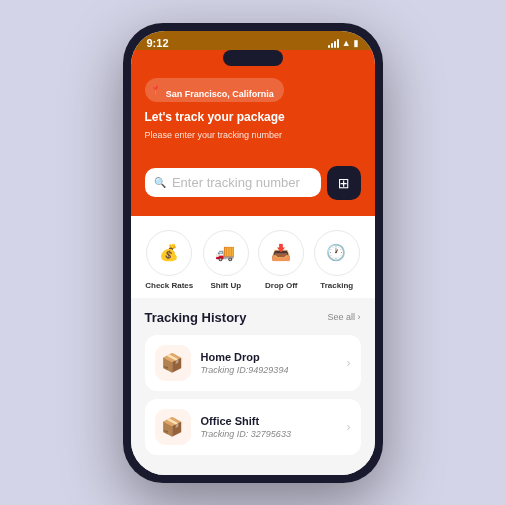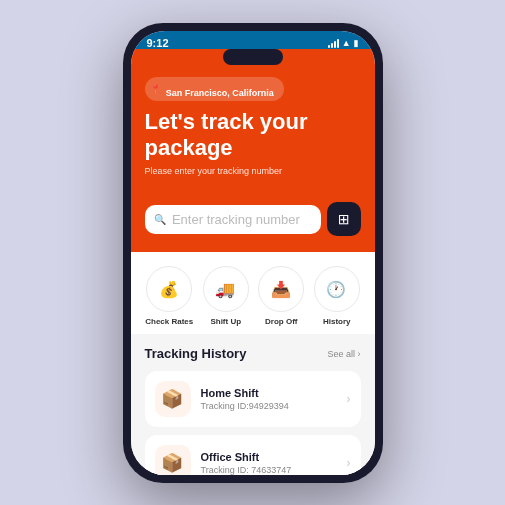--- a/index.html
+++ b/index.html
@@ -30,21 +30,21 @@
       height: 100%;
       background: #fff;
       border-radius: 34px;
       overflow: hidden;
       display: flex;
       flex-direction: column;
     }
 
     
     .status-bar {
-      background: #0369a1;
+      background: #a16207;
       display: flex;
       justify-content: space-between;
       align-items: center;
       padding: 6px 16px 0;
       height: 26px;
       gap: 8px;
     }
 
     .status-time {
       font-size: 11px;
@@ -114,21 +114,21 @@
 
     .location-text {
       color: #fff;
       font-size: 9px;
       font-weight: 600;
       margin-top: 8px;
     }
 
     .header-title {
       color: #fff;
-      font-size: 22px;
+      font-size: 12px;
       font-weight: 800;
       line-height: 1.2;
       margin-bottom: 5px;
     }
 
     .header-subtitle {
       color: rgba(255,255,255,0.85);
       font-size: 9px;
       margin-bottom: 26px;
     }
@@ -271,20 +271,21 @@
     .item-name {
       font-size: 11px;
       font-weight: 700;
       color: #1a1a2e;
       margin-bottom: 2px;
     }
 
     .item-tracking {
       font-size: 9px;
       color: #888;
+      font-style: italic;
     }
 
     .item-chevron {
       color: #ccc;
       font-size: 12px;
     }
   </style>
 </head>
 <body>
 
@@ -343,47 +344,47 @@
       <div class="action-item">
         <div class="action-circle">
           <span class="action-icon">📥</span>
         </div>
         <span class="action-label">Drop Off</span>
       </div>
       <div class="action-item">
         <div class="action-circle">
           <span class="action-icon">🕐</span>
         </div>
-        <span class="action-label">History</span>
+        <span class="action-label">Tracking</span>
       </div>
     </div>
 
     <div class="tracking-history">
       <div class="history-header">
         <span class="history-title">Tracking History</span>
         <span class="see-all">See all ›</span>
       </div>
 
       <div class="tracking-item">
         <div class="item-icon-box">
           <span class="item-icon">📦</span>
         </div>
         <div class="item-info">
-          <div class="item-name">Home Shift</div>
+          <div class="item-name">Home Drop</div>
           <div class="item-tracking">Tracking ID:94929394</div>
         </div>
         <span class="item-chevron">›</span>
       </div>
 
       <div class="tracking-item">
         <div class="item-icon-box">
           <span class="item-icon">📦</span>
         </div>
         <div class="item-info">
           <div class="item-name">Office Shift</div>
-          <div class="item-tracking">Tracking ID: 74633747</div>
+          <div class="item-tracking">Tracking ID: 32795633</div>
         </div>
         <span class="item-chevron">›</span>
       </div>
     </div>
 
   </div>
 </div>
 
 </body></html>

